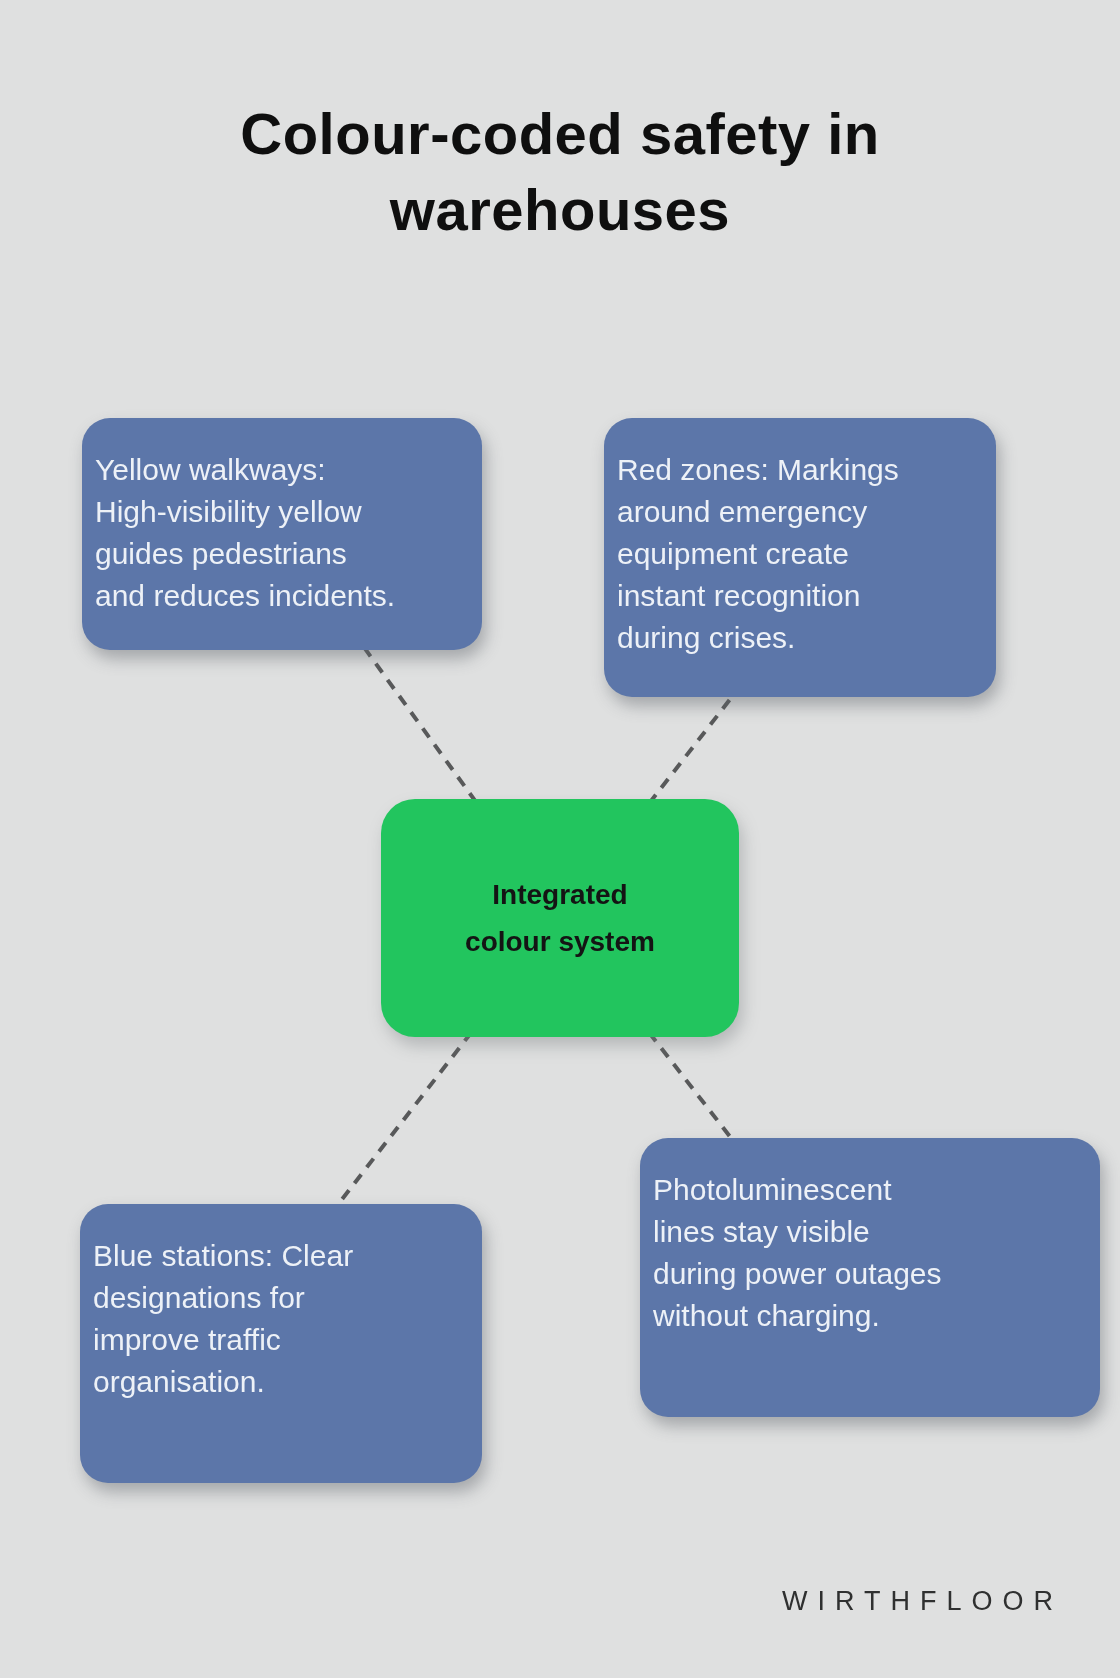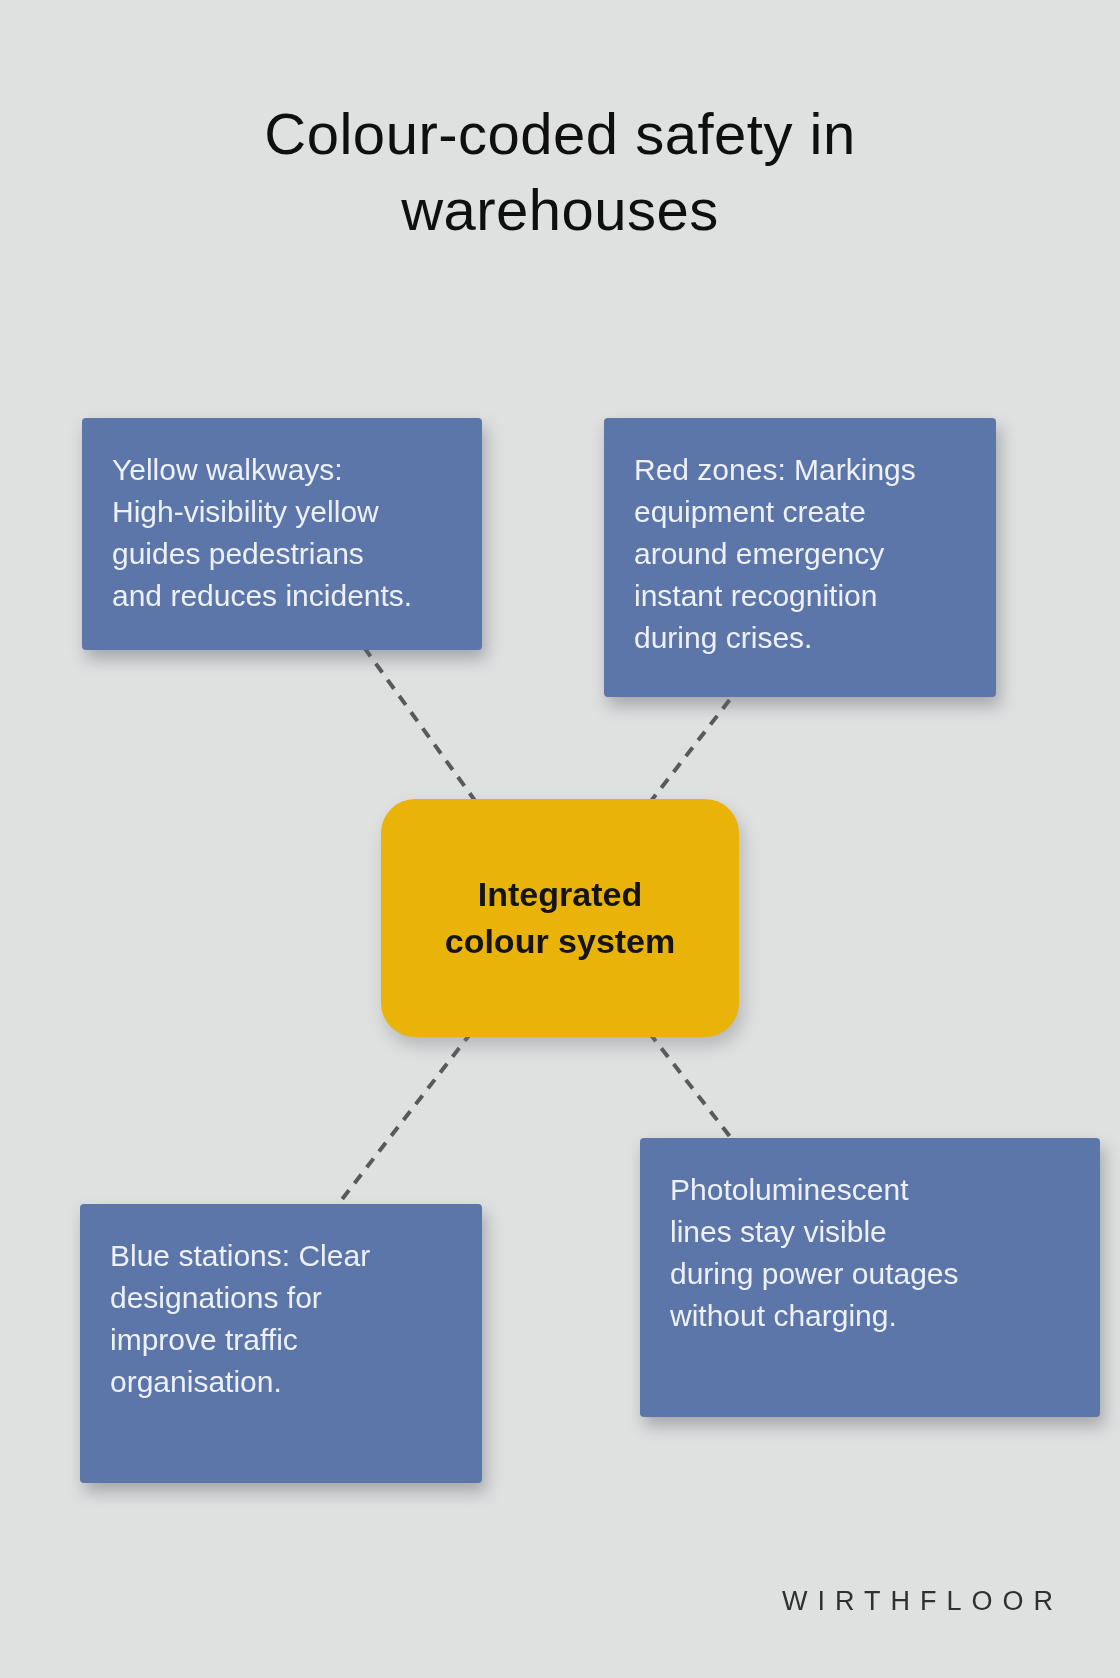--- a/index.html
+++ b/index.html
@@ -19,64 +19,64 @@
   .page-title {
     position: absolute;
     top: 96px;
     left: 50%;
     transform: translateX(-50%);
     width: 820px;
     margin: 0;
     text-align: center;
     font-size: 58px;
     line-height: 76px;
-    font-weight: 400;
+    font-weight: 700;
     color: #0f0f0f;
     letter-spacing: 0.5px;
   }
   .connectors {
     position: absolute;
     top: 0;
     left: 0;
     width: 1120px;
     height: 1678px;
   }
   .node {
     position: absolute;
     box-sizing: border-box;
     background: #5c76a9;
-    border-radius: 4px;
+    border-radius: 28px;
     color: #edf1f7;
     font-size: 30px;
     line-height: 42px;
-    padding: 31px 24px 28px 30px;
+    padding: 31px 24px 28px 13px;
     box-shadow: 4px 9px 16px rgba(95, 100, 106, 0.45);
   }
   .node .line { white-space: nowrap; }
   .node-1 { left: 82px;  top: 418px;  width: 400px; height: 232px; }
   .node-2 { left: 604px; top: 418px;  width: 392px; height: 279px; }
   .node-3 { left: 80px;  top: 1204px; width: 402px; height: 279px; }
   .node-4 { left: 640px; top: 1138px; width: 460px; height: 279px; }
   .center-node {
     position: absolute;
     left: 381px;
     top: 799px;
     width: 358px;
     height: 238px;
     box-sizing: border-box;
-    background: #eab308;
+    background: #22c55e;
     border-radius: 34px;
     box-shadow: 4px 9px 16px rgba(120, 124, 128, 0.40);
     display: flex;
     flex-direction: column;
     justify-content: center;
     align-items: center;
     text-align: center;
     color: #141414;
-    font-size: 34px;
+    font-size: 28px;
     line-height: 47px;
     font-weight: 700;
   }
   .brand {
     position: absolute;
     top: 1556px;
     right: 57px;
     font-size: 27px;
     font-weight: 300;
     letter-spacing: 10px;
@@ -101,22 +101,22 @@
 
   <div class="node node-1">
     <div class="line">Yellow walkways:</div>
     <div class="line">High-visibility yellow</div>
     <div class="line">guides pedestrians</div>
     <div class="line">and reduces incidents.</div>
   </div>
 
   <div class="node node-2">
     <div class="line">Red zones: Markings</div>
+    <div class="line">around emergency</div>
     <div class="line">equipment create</div>
-    <div class="line">around emergency</div>
     <div class="line">instant recognition</div>
     <div class="line">during crises.</div>
   </div>
 
   <div class="node node-3">
     <div class="line">Blue stations: Clear</div>
     <div class="line">designations for</div>
     <div class="line">improve traffic</div>
     <div class="line">organisation.</div>
   </div>

